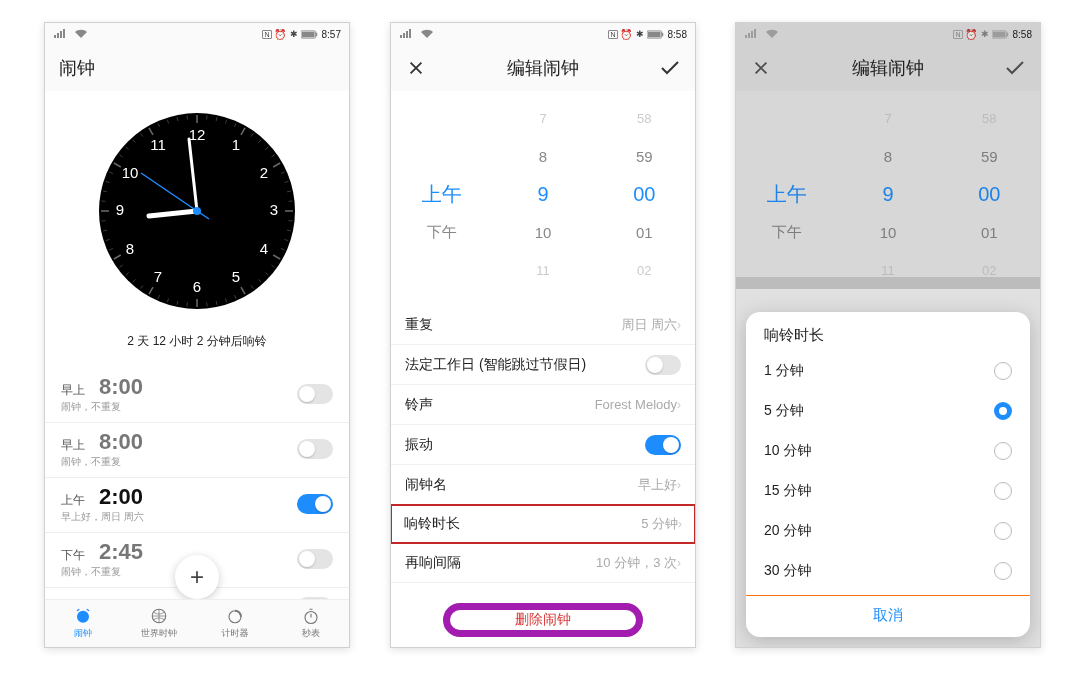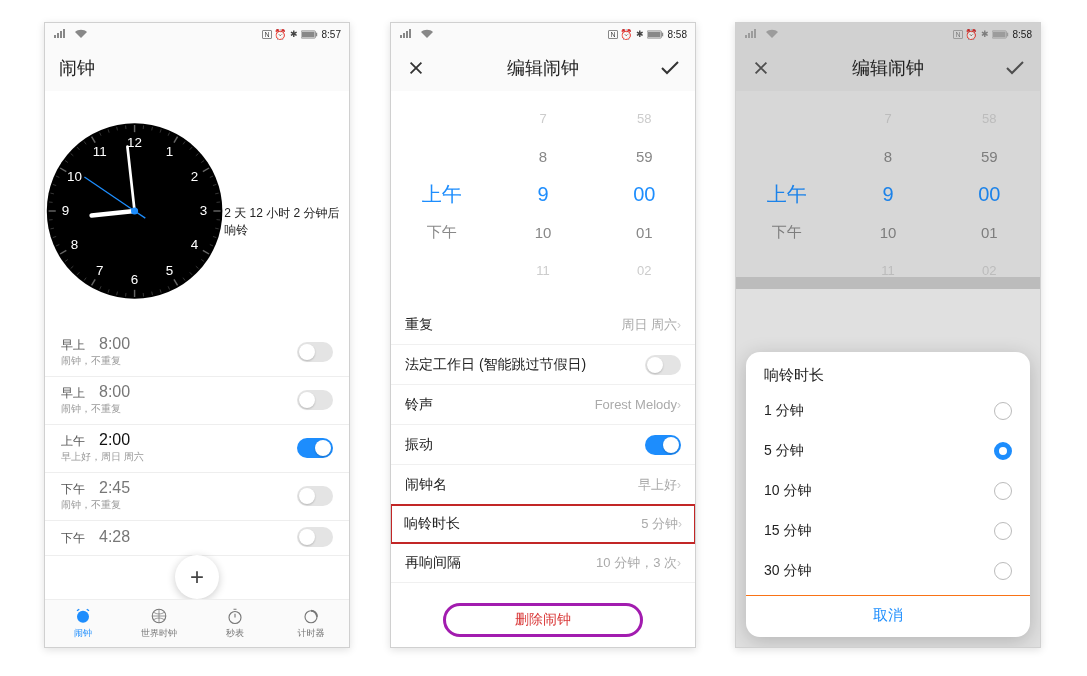--- a/index.html
+++ b/index.html
@@ -46,35 +46,35 @@
     padding: 0 14px;
     font-size: 18px;
     color: #222;
     background: #fafafa;
   }
   .header.edit { justify-content: space-between; }
   .header .title { font-weight: 500; }
   .header .x, .header .check { width: 22px; height: 22px; display:flex; align-items:center; justify-content:center; }
 
   
-  .clock-wrap { display:flex; align-items:center; padding-top:20px; background:#fff;}
+  .clock-wrap { display:flex; flex-direction:column; align-items:center; padding-top:20px; background:#fff;}
   .analog { width: 200px; height: 200px; position: relative; }
   .analog svg { width: 100%; height: 100%; }
   .countdown { margin-top: 22px; font-size: 12px; color: #222; }
 
   .alarm-list { margin-top: 18px; }
   .alarm-row {
     display:flex; align-items:center; justify-content:space-between;
     padding: 6px 16px 8px;
     border-bottom: 1px solid #eee;
     position: relative;
   }
   .alarm-row .info .t { font-size: 14px; color:#222; }
   .alarm-row .info .t .ampm { font-size: 12px; color:#555; margin-right:14px;}
-  .alarm-row .info .t .hm { font-size: 16px; font-weight:400; color:#111;text-align:right;}
+  .alarm-row .info .t .hm { font-size: 22px; font-weight:700; color:#111;text-align:right;}
   .alarm-row .info .sub { font-size: 10px; color:#999; margin-top:0;}
   .alarm-row.off .info .t .hm { color:#777; }
   .toggle {
     width: 36px; height: 20px; border-radius: 10px; background:#e4e4e4; position:relative;
   }
   .toggle::after {
     content:""; position:absolute; width:16px; height:16px; background:#fff; border-radius:50%;
     top:2px; left:2px; box-shadow:0 1px 2px rgba(0,0,0,.2);
   }
   .toggle.on { background:#1d8dfd; }
@@ -110,21 +110,21 @@
     display:flex; align-items:center; justify-content:space-between;
     padding: 0 14px; height: 40px; border-bottom:1px solid #f0f0f0;
     font-size: 14px; color:#222;
   }
   .srow .val { color:#aaa; font-size:13px; display:flex; align-items:center; }
   .srow .chev { color:#ccc; font-size:12px; }
   .srow.highlight { border:2.5px solid #c22626; height:40px; margin: -1px; padding: 0 12px; }
 
   .delete-btn {
     position:absolute; bottom:10px; left:50%; transform:translateX(-50%);
-    width: 200px; height:34px; border-radius:17px; border:3px solid #a21caf;
+    width: 200px; height:34px; border-radius:17px; border:7px solid #a21caf;
     display:flex; align-items:center; justify-content:center;
     font-size:14px; color:#d93838; background:#fff;
   }
 
   
   .scrim { position:absolute; inset:0; background:rgba(0,0,0,.12); }
   .p3 .statusbar, .p3 .header, .p3 .timepicker { filter: brightness(.92); background:#eaeaea; }
   .p3 .statusbar { background:#e3e3e3; color:#888;}
   .p3 .header { background:#e3e3e3; }
   .p3 .tp-row.sel .col { color:#1d8dfd; }
@@ -318,31 +318,31 @@
     </div>
     <div class="tab">
       <svg viewBox="0 0 24 24">
           <circle cx="12" cy="12" r="9" fill="none" stroke="currentColor" stroke-width="1.5"></circle>
           <path d="M12 3v18M3 12h18M5 7c4 3 10 3 14 0M5 17c4-3 10-3 14 0" stroke="currentColor" fill="none"></path>
         </svg>
       <span>世界时钟</span>
     </div>
     <div class="tab">
       <svg viewBox="0 0 24 24">
+          <circle cx="12" cy="13" r="8" fill="none" stroke="currentColor" stroke-width="1.5"></circle>
+          <path d="M12 5a8 8 0 018 8" stroke="currentColor" stroke-width="2.5" fill="none"></path>
+        </svg>
+      <span>计时器</span>
+    </div>
+    <div class="tab">
+      <svg viewBox="0 0 24 24">
           <circle cx="12" cy="14" r="8" fill="none" stroke="currentColor" stroke-width="1.5"></circle>
           <path d="M12 14V9M10 3h4" stroke="currentColor" stroke-width="1.5"></path>
         </svg>
       <span>秒表</span>
-    </div>
-    <div class="tab">
-      <svg viewBox="0 0 24 24">
-          <circle cx="12" cy="13" r="8" fill="none" stroke="currentColor" stroke-width="1.5"></circle>
-          <path d="M12 5a8 8 0 018 8" stroke="currentColor" stroke-width="2.5" fill="none"></path>
-        </svg>
-      <span>计时器</span>
     </div>
   </div>
 </div>
 
 <div class="phone p2">
   <div class="statusbar">
     <div class="left">
       <svg viewBox="0 0 18 10">
           <path d="M1 9h2V6H1zM4 9h2V4H4zM7 9h2V2H7zM10 9h2V0h-2z" fill="#888"></path>
         </svg>
@@ -536,20 +536,24 @@
         </div>
         <div class="opt">
           <span>10 分钟</span>
           <span class="radio"></span>
         </div>
         <div class="opt">
           <span>15 分钟</span>
           <span class="radio"></span>
         </div>
         <div class="opt">
+          <span>20 分钟</span>
+          <span class="radio"></span>
+        </div>
+        <div class="opt">
           <span>30 分钟</span>
           <span class="radio"></span>
         </div>
       </div>
     <div class="cancel">
       <span>取消</span>
     </div>
   </div>
 </div>
 

